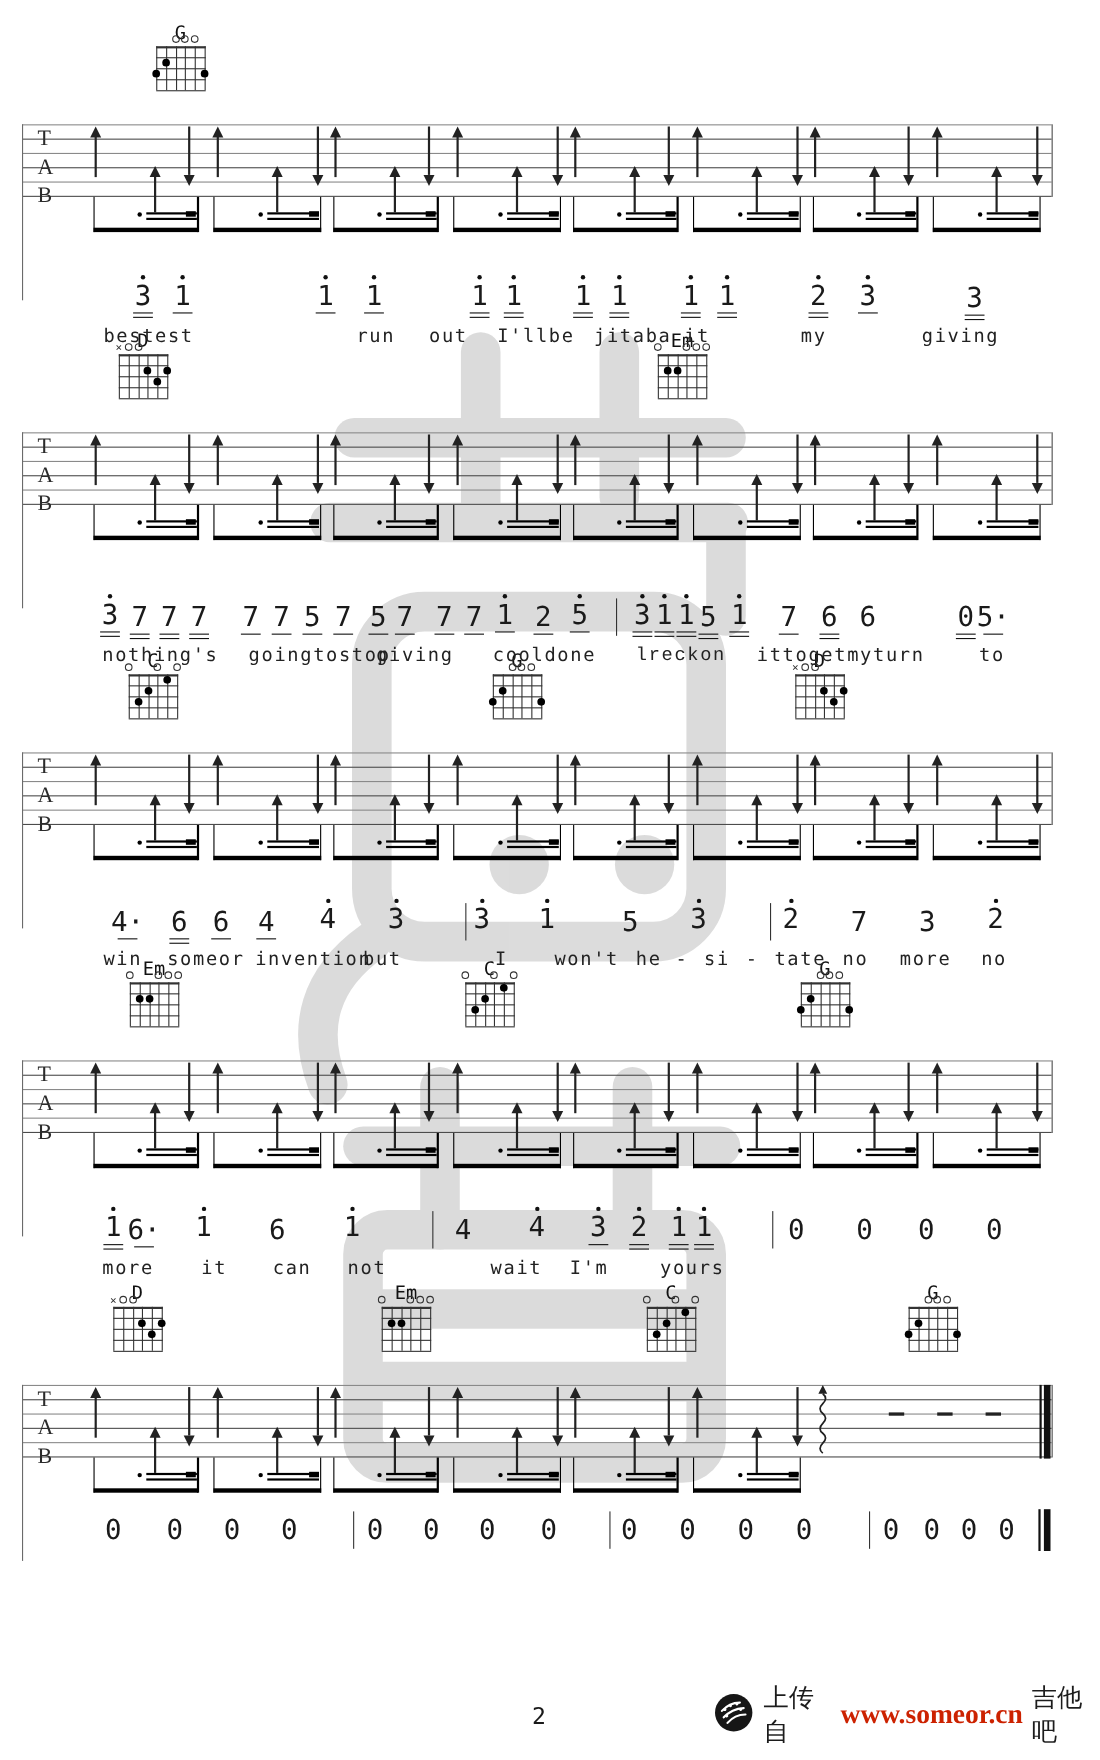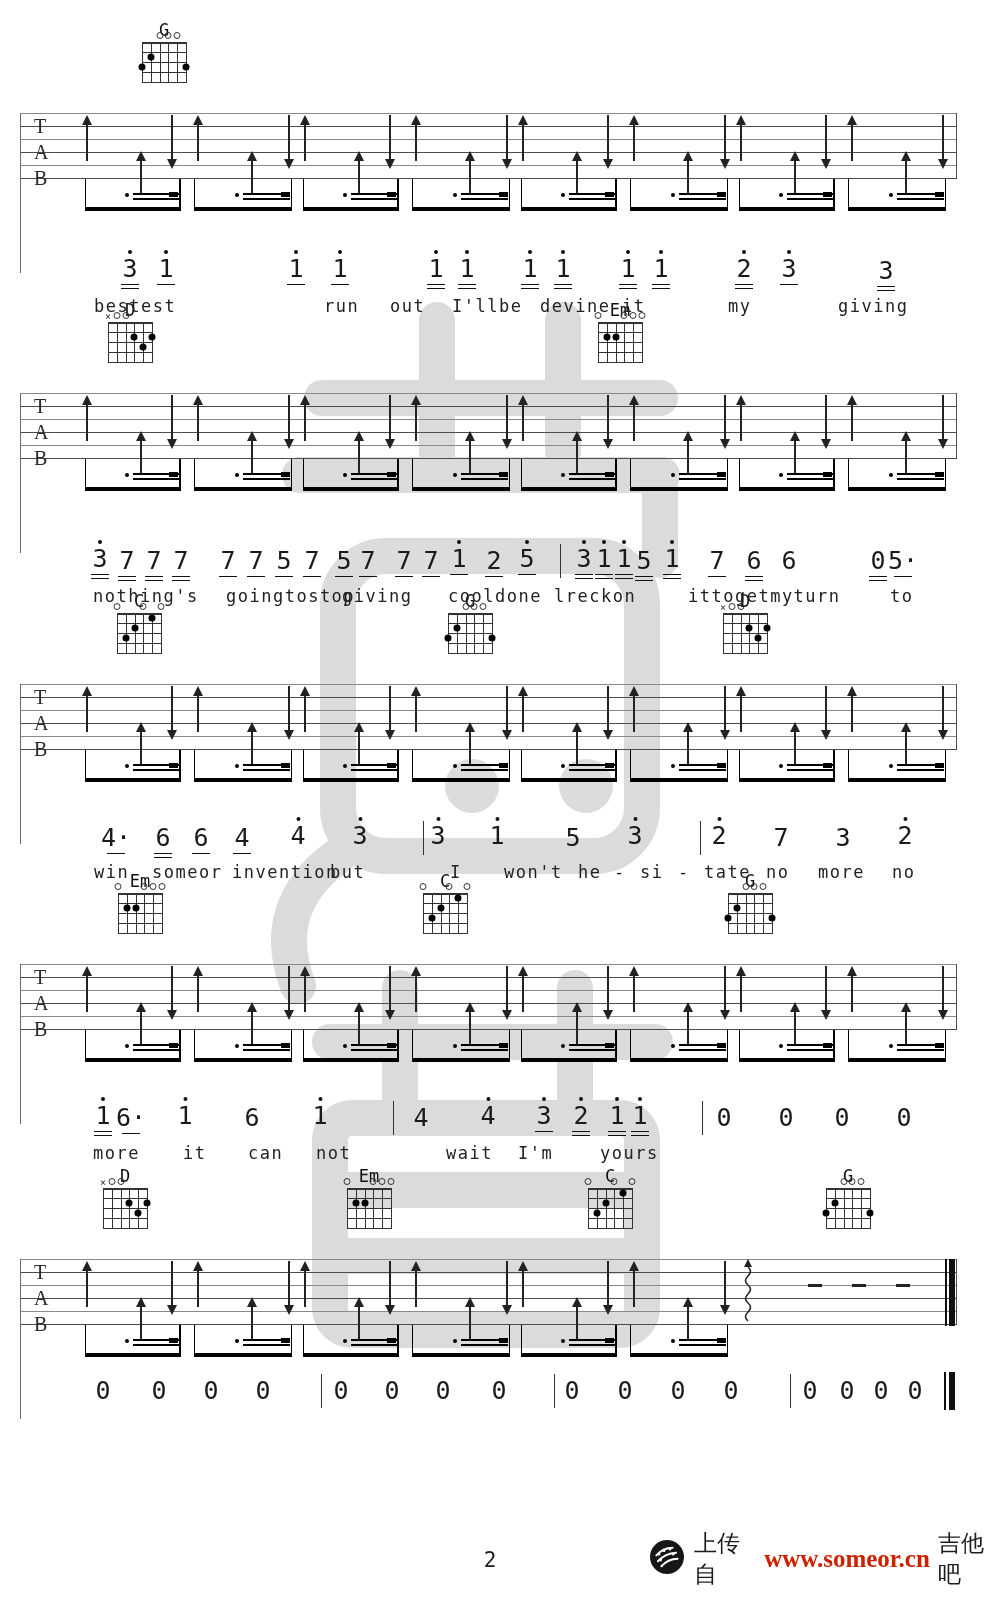--- a/index.html
+++ b/index.html
@@ -907,21 +907,21 @@
       <div class="num" style="left: 563px; top: 250px;"><div class="octdot"></div><span class="digit">1</span><div class="ul"></div><div class="ul"></div></div>
       <div class="num" style="left: 628px; top: 250px;"><div class="octdot"></div><span class="digit">1</span><div class="ul"></div><div class="ul"></div></div>
       <div class="num" style="left: 661px; top: 250px;"><div class="octdot"></div><span class="digit">1</span><div class="ul"></div><div class="ul"></div></div>
       <div class="num" style="left: 744px; top: 250px;"><div class="octdot"></div><span class="digit">2</span><div class="ul"></div><div class="ul"></div></div>
       <div class="num" style="left: 789px; top: 250px;"><div class="octdot"></div><span class="digit">3</span><div class="ul"></div></div>
       <div class="num" style="left: 886px; top: 258px;"><span class="digit">3</span><div class="ul"></div><div class="ul"></div></div>
       <div class="lyric" style="left: 94px; top: 298px;">bestest</div>
       <div class="lyric" style="left: 324px; top: 298px;">run</div>
       <div class="lyric" style="left: 390px; top: 298px;">out</div>
       <div class="lyric" style="left: 452px; top: 298px;">I'llbe</div>
-      <div class="lyric" style="left: 540px; top: 298px;">devine</div>
+      <div class="lyric" style="left: 540px; top: 298px;">jitaba</div>
       <div class="lyric" style="left: 622px; top: 298px;">it</div>
       <div class="lyric" style="left: 728px; top: 298px;">my</div>
       <div class="lyric" style="left: 838px; top: 298px;">giving</div>
       <div class="num" style="left: 100px; top: 540px;"><div class="octdot"></div><span class="digit">3</span><div class="ul"></div><div class="ul"></div></div>
       <div class="num" style="left: 127px; top: 548px;"><span class="digit">7</span><div class="ul"></div><div class="ul"></div></div>
       <div class="num" style="left: 154px; top: 548px;"><span class="digit">7</span><div class="ul"></div><div class="ul"></div></div>
       <div class="num" style="left: 181px; top: 548px;"><span class="digit">7</span><div class="ul"></div><div class="ul"></div></div>
       <div class="num" style="left: 228px; top: 548px;"><span class="digit">7</span><div class="ul"></div></div>
       <div class="num" style="left: 256px; top: 548px;"><span class="digit">7</span><div class="ul"></div></div>
       <div class="num" style="left: 284px; top: 548px;"><span class="digit">5</span><div class="ul"></div></div>
@@ -941,21 +941,21 @@
       <div class="num" style="left: 717px; top: 548px;"><span class="digit">7</span><div class="ul"></div></div>
       <div class="num" style="left: 754px; top: 548px;"><span class="digit">6</span><div class="ul"></div><div class="ul"></div></div>
       <div class="num" style="left: 789px; top: 548px;"><span class="digit">6</span></div>
       <div class="num" style="left: 878px; top: 548px;"><span class="digit">0</span><div class="ul"></div><div class="ul"></div></div>
       <div class="num" style="left: 903px; top: 548px;"><span class="digit">5</span><span class="augdot">·</span><div class="ul"></div></div>
       <div class="mbar" style="left: 560px; top: 544px; height: 34px;"></div>
       <div class="lyric" style="left: 93px; top: 588px;">nothing's</div>
       <div class="lyric" style="left: 226px; top: 588px;">goingtostop</div>
       <div class="lyric" style="left: 342px; top: 588px;">giving</div>
       <div class="lyric" style="left: 448px; top: 588px;">cooldone</div>
-      <div class="lyric" style="left: 554px; top: 588px;">lreckon</div>
+      <div class="lyric" style="left: 578px; top: 588px; font-family: Liberation Mono, monospace;">lreckon</div>
       <div class="lyric" style="left: 688px; top: 588px;">ittogetmyturn</div>
       <div class="lyric" style="left: 890px; top: 588px;">to</div>
       <div class="num" style="left: 116px; top: 825px;"><span class="digit">4</span><span class="augdot">·</span><div class="ul"></div></div>
       <div class="num" style="left: 163px; top: 825px;"><span class="digit">6</span><div class="ul"></div><div class="ul"></div></div>
       <div class="num" style="left: 201px; top: 825px;"><span class="digit">6</span><div class="ul"></div></div>
       <div class="num" style="left: 242px; top: 825px;"><span class="digit">4</span><div class="ul"></div></div>
       <div class="num" style="left: 298px; top: 817px;"><div class="octdot"></div><span class="digit">4</span></div>
       <div class="num" style="left: 360px; top: 817px;"><div class="octdot"></div><span class="digit">3</span></div>
       <div class="num" style="left: 438px; top: 817px;"><div class="octdot"></div><span class="digit">3</span></div>
       <div class="num" style="left: 497px; top: 817px;"><div class="octdot"></div><span class="digit">1</span></div>

